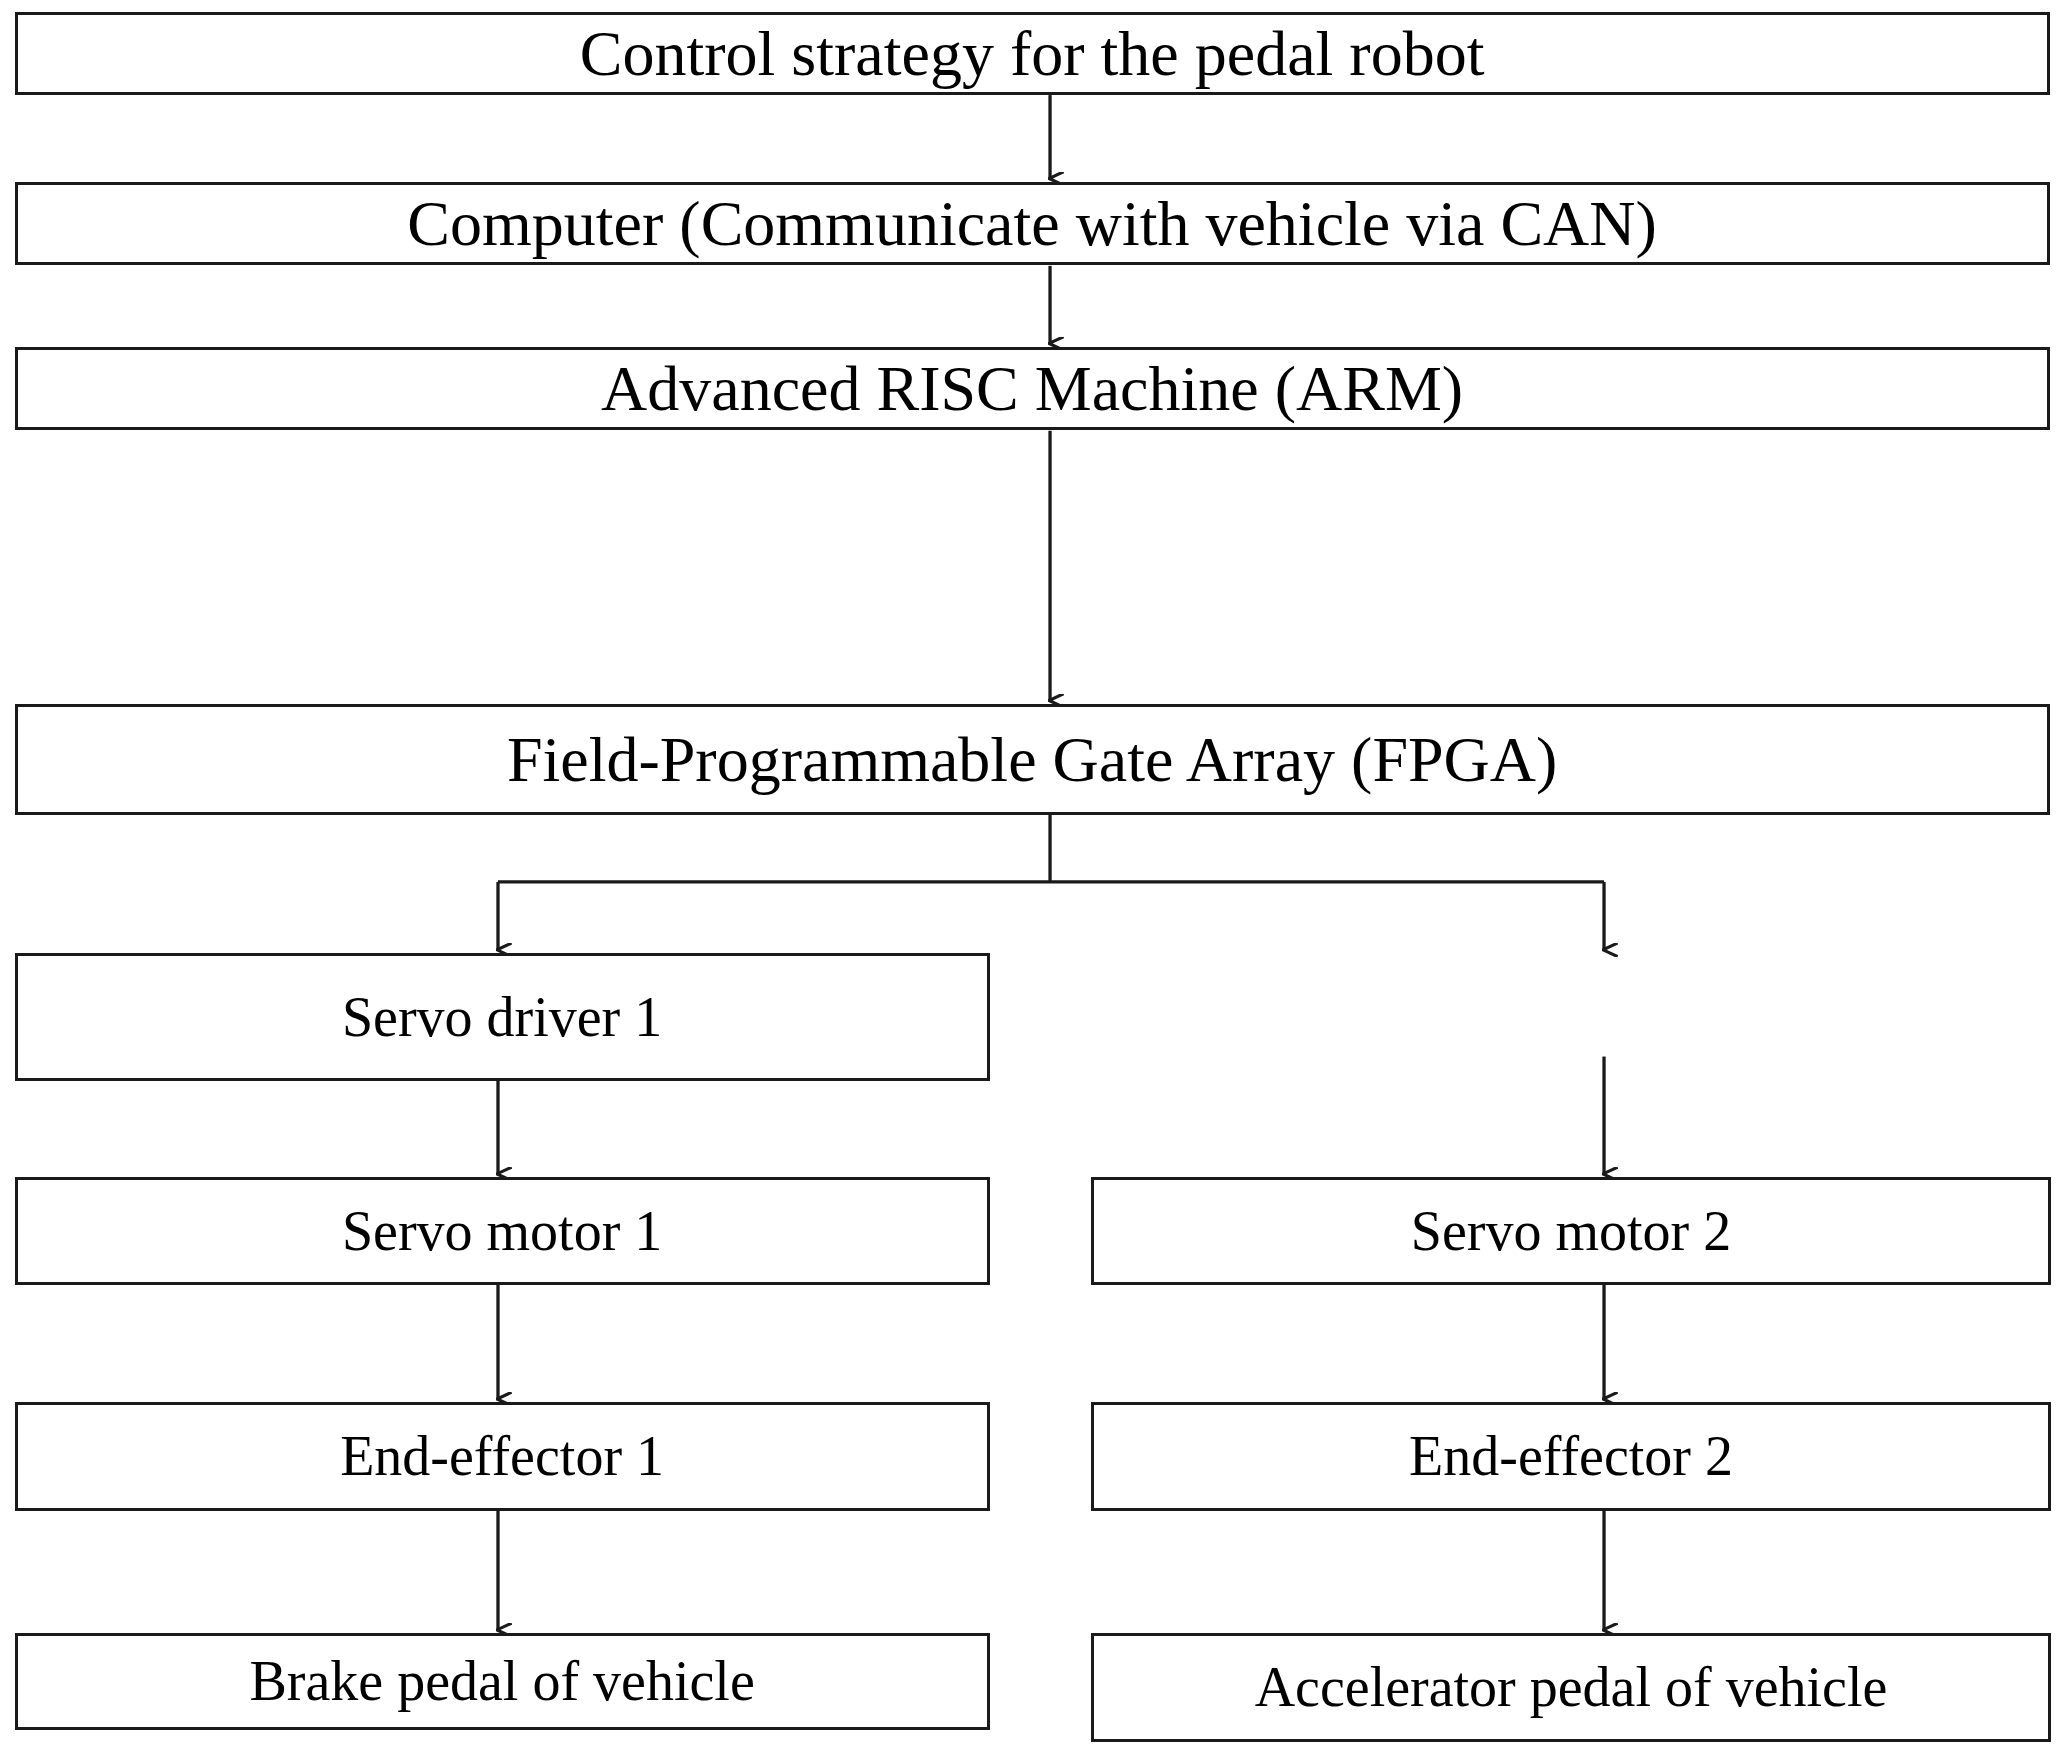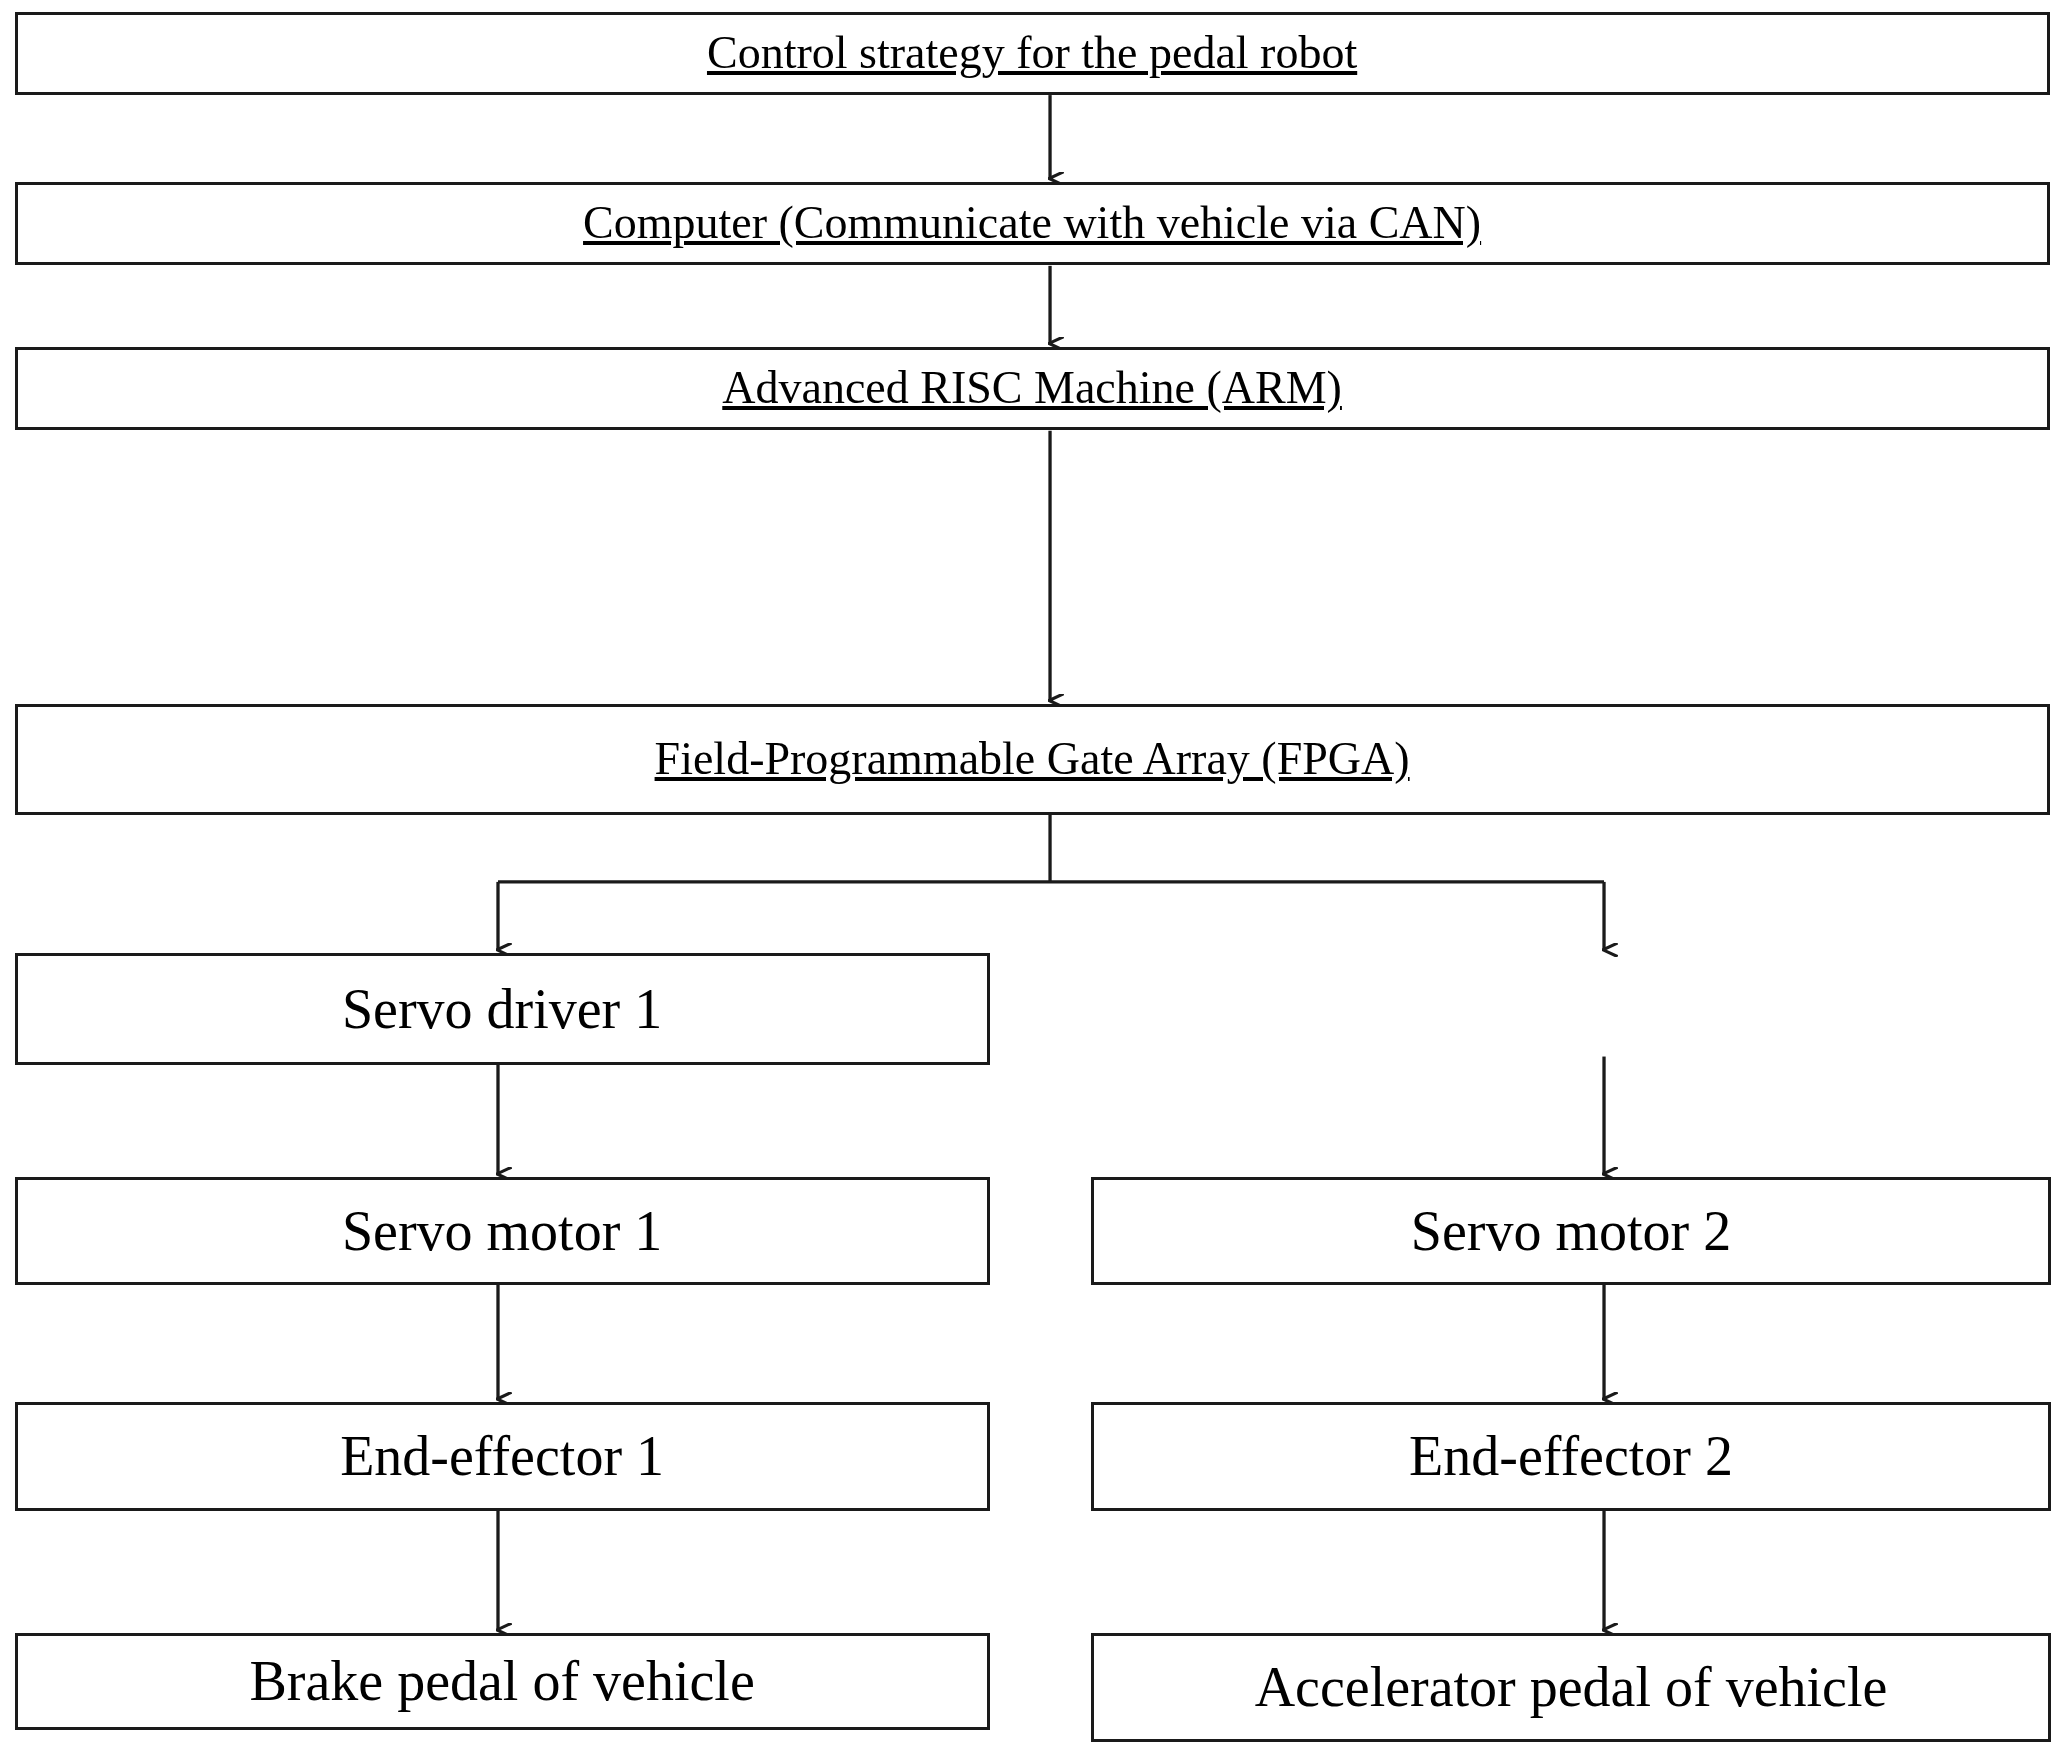--- a/index.html
+++ b/index.html
@@ -28,21 +28,21 @@
     color: #000000;
     line-height: 1.05;
     white-space: nowrap;
     text-align: center;
   }
   .node-label {
     display: block;
     padding: 0 9.7px;
   }
   
-  .wide  { font-size: 46px; text-decoration: underline; }
+  .wide  { font-size: 64px; }
   .col   { font-size: 56px; }
 
   
   .edge-svg {
     position: absolute;
     left: 0;
     top: 0;
     width: 2070px;
     height: 1758px;
     pointer-events: none;
@@ -89,21 +89,21 @@
   </div>
 
   <div class="node wide" style="left:14.6px; top:182px; width:2035px; height:83px;">
     <span class="node-label">Computer (Communicate with vehicle via CAN)</span>
   </div>
 
   <div class="node wide" style="left:14.6px; top:704px; width:2035px; height:111px;">
     <span class="node-label">Field-Programmable Gate Array (FPGA)</span>
   </div>
 
-  <div class="node col" style="left:14.6px; top:953px; width:975px; height:112px;text-align:center;">
+  <div class="node col" style="left:14.6px; top:953px; width:975px; height:128px;text-align:center;">
     <span class="node-label">Servo driver 1</span>
   </div>
 
 
   <div class="node col" style="left:14.6px; top:1177px; width:975px; height:108px;">
     <span class="node-label">Servo motor 1</span>
   </div>
 
   <div class="node col" style="left:1091px; top:1177px; width:960px; height:108px;">
     <span class="node-label">Servo motor 2</span>

